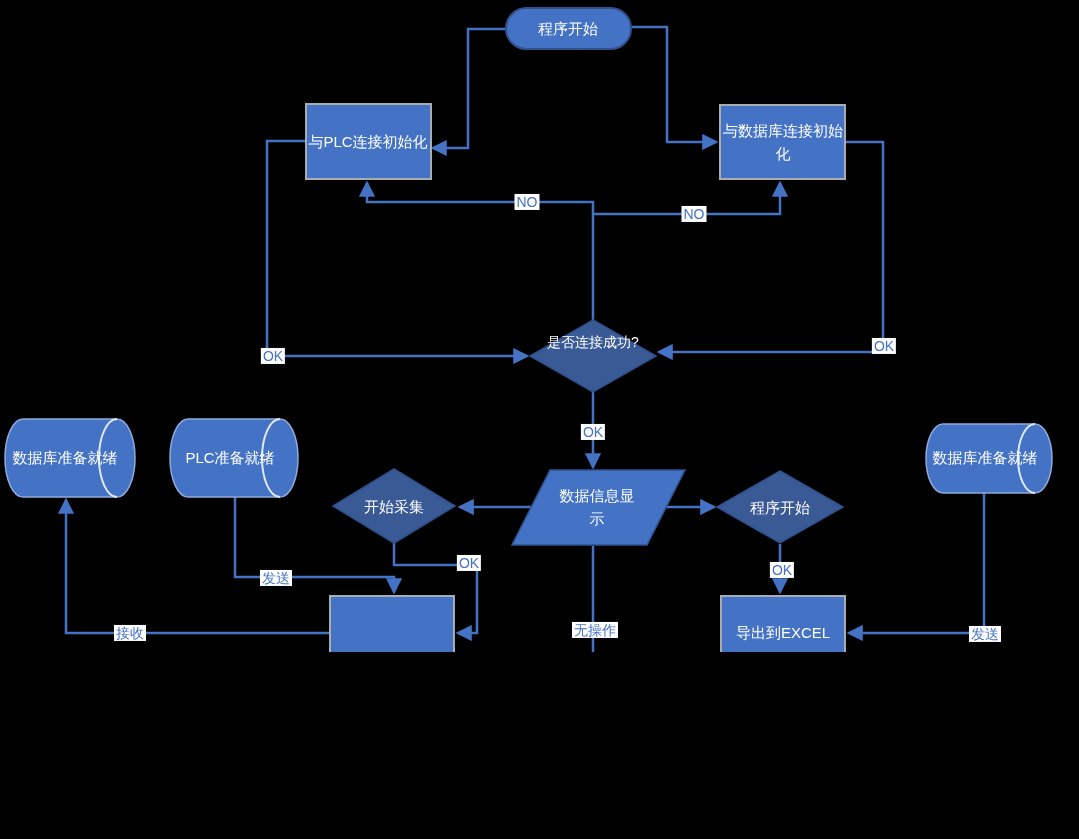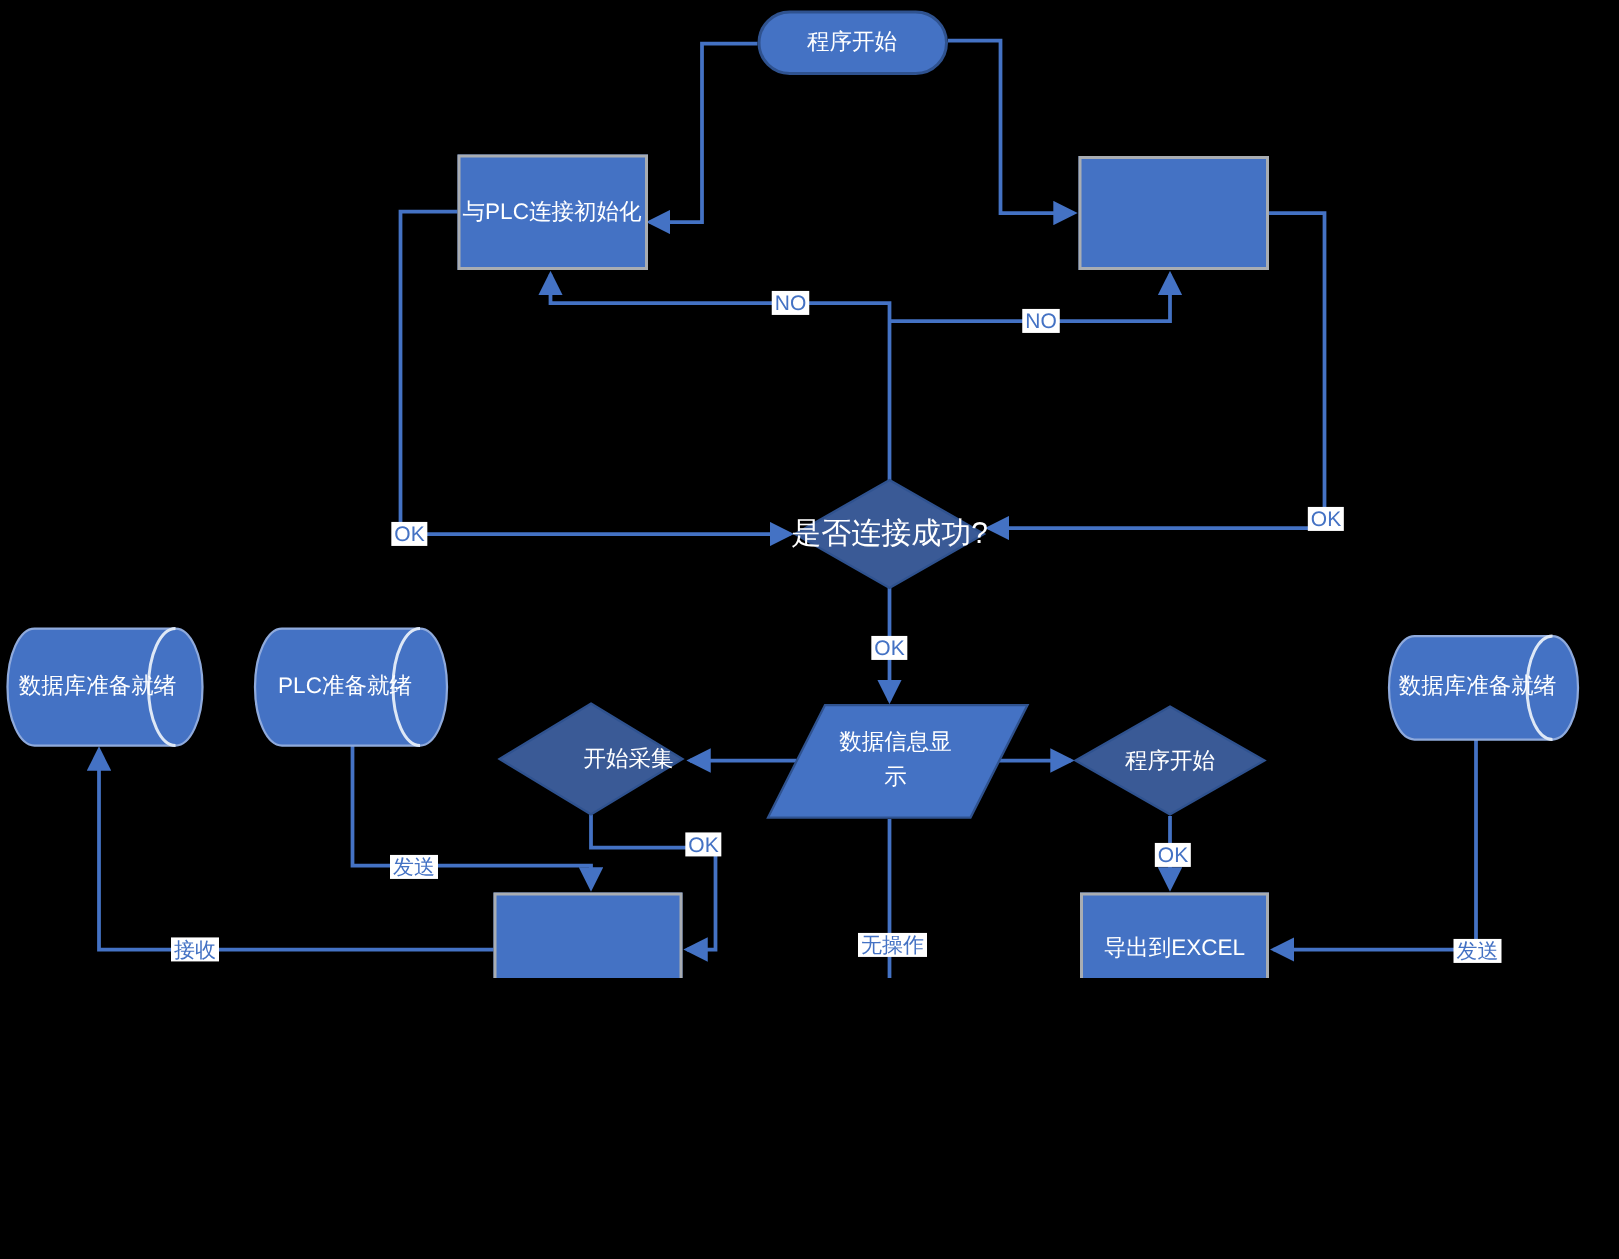--- a/index.html
+++ b/index.html
@@ -81,24 +81,25 @@
 
   <div class="terminator" style="left:505px;top:7px;width:127px;height:43px;"></div>
   <div class="proc-box" style="left:305px;top:103px;width:127px;height:77px;"></div>
   <div class="proc-box" style="left:719px;top:104px;width:127px;height:76px;"></div>
   <div class="proc-box" style="left:329px;top:595px;width:126px;height:75px;"></div>
   <div class="proc-box" style="left:720px;top:595px;width:126px;height:77px;"></div>
   <div class="terminator" style="left:532px;top:786px;width:125px;height:50px;"></div>
 
   <div class="node-label" style="left:568px;top:29px;width:120px;">程序开始</div>
   <div class="node-label" style="left:368px;top:142px;width:132px;text-align:center;">与PLC连接初始化</div>
-  <div class="node-label" style="left:593px;top:356px;width:140px;font-size:20px;">是否连接成功?</div>
+  <div class="node-label" style="left:783px;top:142px;width:126px;">与数据库连接初始化</div>
+  <div class="node-label" style="left:593px;top:342px;width:140px;font-size:14px;">是否连接成功?</div>
   <div class="node-label" style="left:65px;top:458px;width:120px;">数据库准备就绪</div>
   <div class="node-label" style="left:230px;top:458px;width:120px;">PLC准备就绪</div>
-  <div class="node-label" style="left:394px;top:507px;width:110px;text-align:right;">开始采集</div>
+  <div class="node-label" style="left:394px;top:507px;width:110px;">开始采集</div>
   <div class="node-label" style="left:597px;top:507px;width:84px;">数据信息显示</div>
   <div class="node-label" style="left:780px;top:508px;width:110px;">程序开始</div>
   <div class="node-label" style="left:985px;top:458px;width:120px;">数据库准备就绪</div>
   <div class="node-label" style="left:783px;top:633px;width:120px;">导出到EXCEL</div>
   <div class="node-label" style="left:594px;top:811px;width:100px;">结束</div>
 
   <div class="edge-label" style="left:527px;top:202px;">NO</div>
   <div class="edge-label" style="left:694px;top:214px;">NO</div>
   <div class="edge-label" style="left:273px;top:356px;">OK</div>
   <div class="edge-label" style="left:884px;top:346px;">OK</div>

